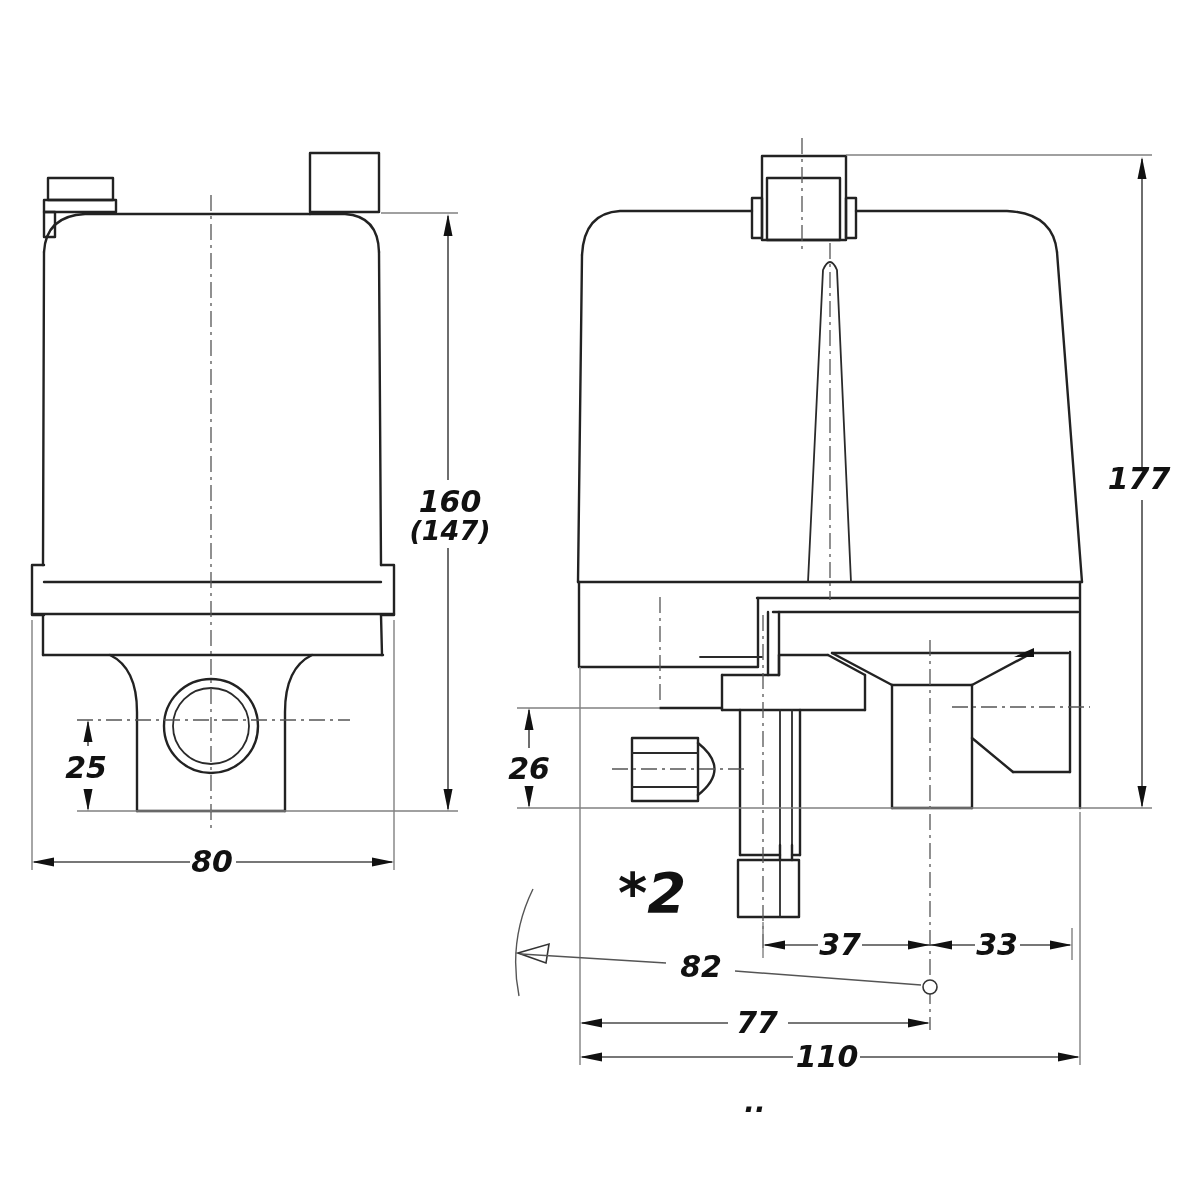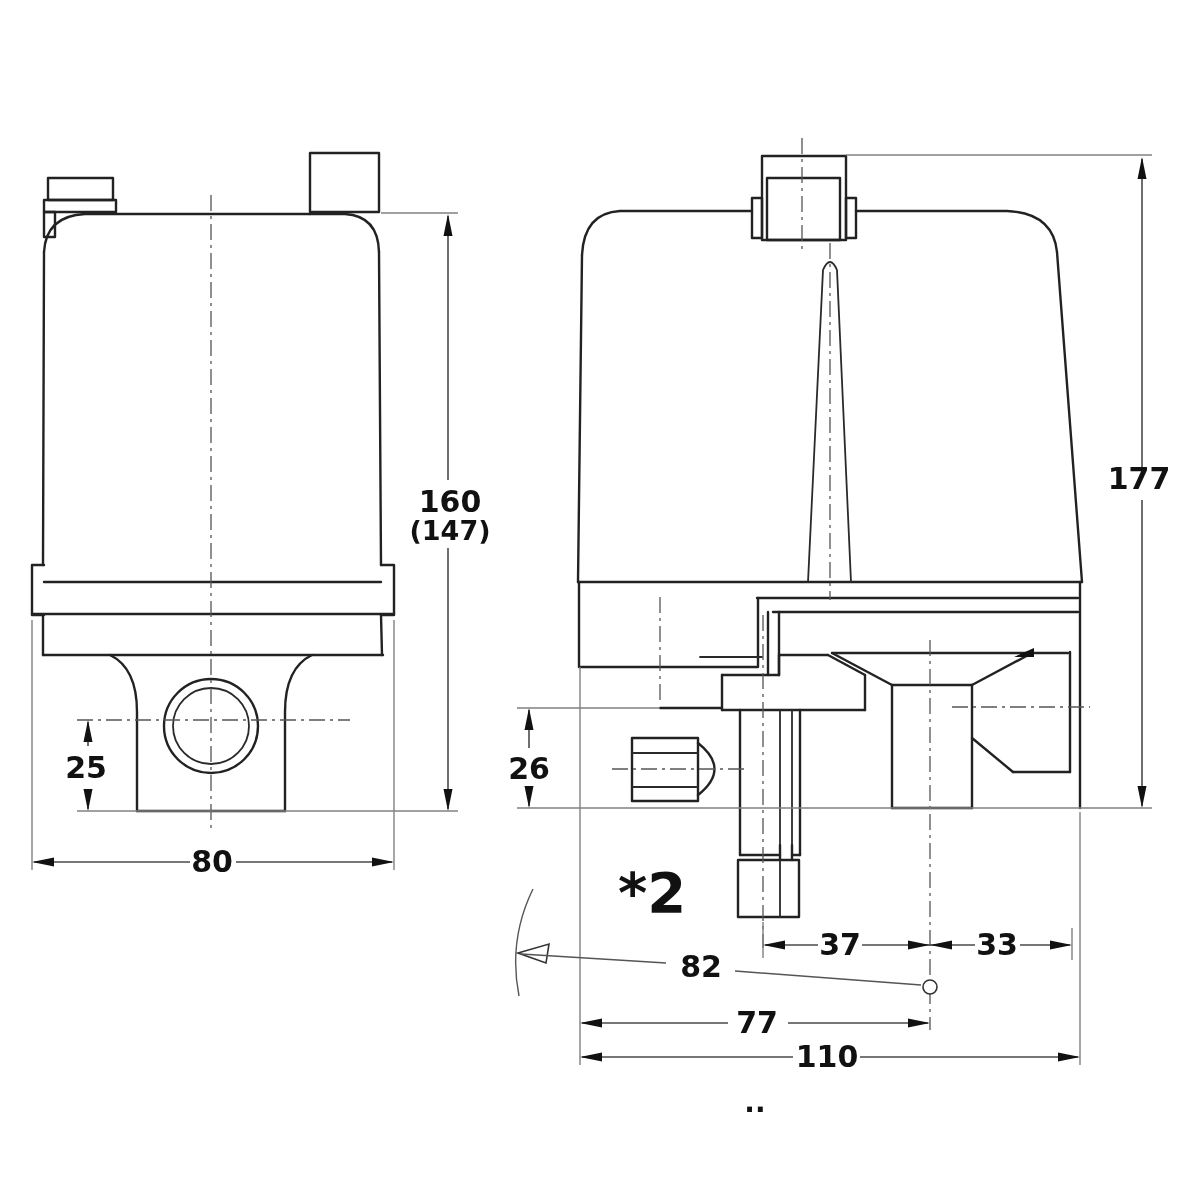--- a/index.html
+++ b/index.html
@@ -1,16 +1,16 @@
 <!DOCTYPE html>
 <html><head>
 <meta charset="utf-8">
 <style>
   html,body{margin:0;padding:0;background:#ffffff;}
-  .stage{width:1200px;height:1200px;position:relative;background:#ffffff;overflow:hidden;}
+  .stage{width:1200px;height:1200px;position:relative;background:#ffffff;overflow:hidden;font-style:italic;}
   svg{display:block;}
   .solid{stroke:#222222;stroke-width:2.4;fill:none;stroke-linecap:round;stroke-linejoin:round;}
   .solid-thin{stroke:#2a2a2a;stroke-width:1.8;fill:none;stroke-linecap:round;}
   .ext{stroke:#808080;stroke-width:1.4;fill:none;stroke-linecap:butt;}
   .dimline{stroke:#4a4a4a;stroke-width:1.6;fill:none;stroke-linecap:butt;}
   .center{stroke:#555555;stroke-width:1.3;fill:none;stroke-dasharray:16 5 3 5;}
   .arrow{fill:#111111;stroke:none;}
   .openarrow{fill:#ffffff;stroke:#333333;stroke-width:1.6;}
   .dimtext{font-family:"DejaVu Sans","Liberation Sans",sans-serif;font-weight:bold;fill:#111111;}
   .leader{stroke:#555555;stroke-width:1.4;fill:none;}

